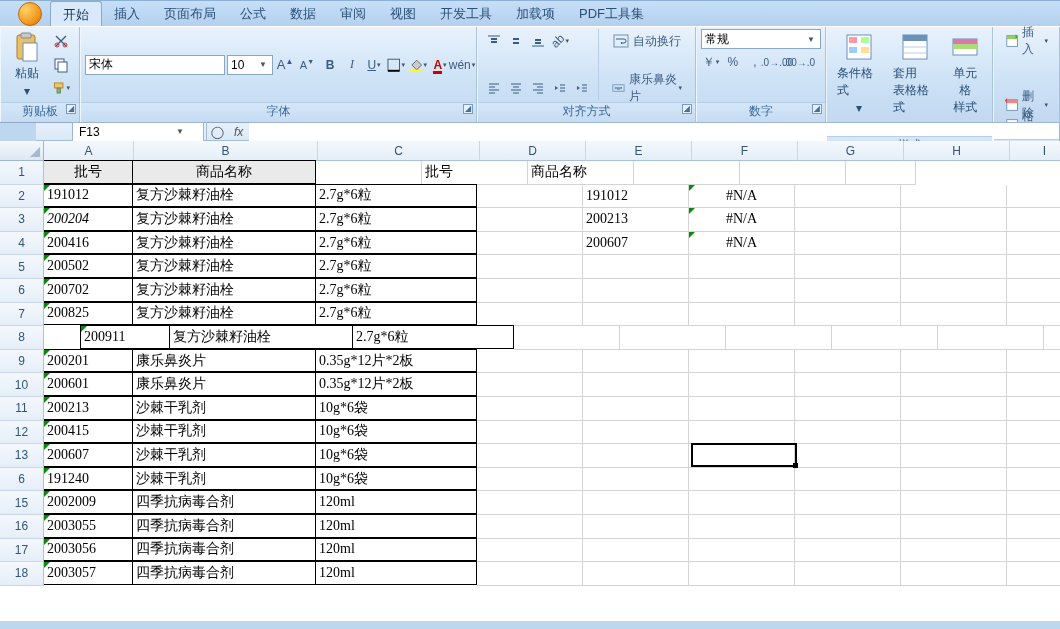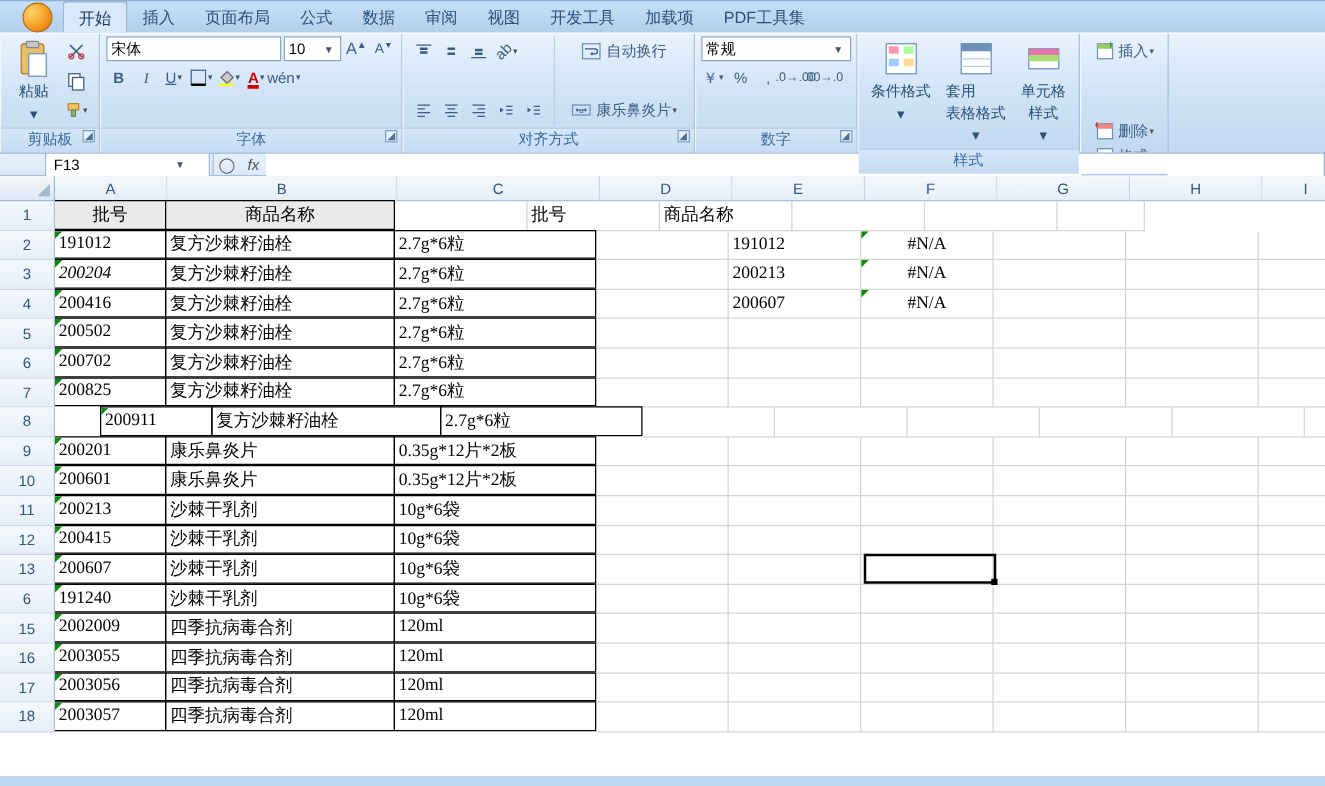--- a/index.html
+++ b/index.html
@@ -27,21 +27,21 @@
   .mini .dd{font-size:7px;margin-left:1px;color:#456;}
 
   .combo{height:20px;border:1px solid #8aa6c6;background:#fff;display:flex;align-items:center;padding:0 3px;}
   .combo input{border:none;outline:none;background:transparent;font-size:12px;}
   .combo .dd{width:12px;text-align:center;color:#456;font-size:8px;}
 
   
   svg{display:block;}
 
   
-  .fbar{display:flex;height:18px;background:linear-gradient(#e7f0fb,#dbe9f7);border-bottom:1px solid #a3bcd9;align-items:center;}
+  .fbar{display:flex;height:18px;background:linear-gradient(#e7f0fb,#dbe9f7);border-bottom:1px solid #a3bcd9;align-items:center;margin-left:36px;}
   .namebox{width:132px;height:20px;border:1px solid #9cb6d4;background:#fff;margin:0 2px 0 36px;display:flex;align-items:center;}
   .namebox input{border:none;width:100px;padding-left:6px;font-size:12px;outline:none;}
   .namebox .dd{width:14px;color:#456;font-size:8px;text-align:center;}
   .fxsep{width:22px;height:20px;border-left:1px solid #a3bcd9;display:flex;align-items:center;justify-content:center;color:#556;}
   .fx{font-style:italic;font-size:12px;color:#555;margin:0 6px;}
   .fxinput{flex:1;height:20px;border:1px solid #9cb6d4;background:#fff;border-left:none;}
 
   
   .sheet{position:relative;background:#fff;height:480px;overflow:hidden;display:flex;}
   .rowhdrs{display:flex;flex-direction:column;width:44px;flex:none;}
@@ -118,21 +118,21 @@
               <rect x="6" y="8" width="4" height="6" fill="#9a6" stroke="#586"></rect>
             </svg>
             <span class="dd">▾</span>
           </div>
       </div>
     </div>
     <div class="group-label"><span>剪贴板</span><span class="dlaunch">◢</span></div>
   </div>
 
   <div class="group">
-    <div class="group-body" style="flex-direction:column;gap:3px;">
+    <div class="group-body" style="flex-direction:row;gap:3px;">
       <div class="row">
         <div class="combo" style="width:140px;">
           <input value="宋体" style="">
           <span class="dd">▼</span>
         </div>
         <div class="combo" style="width:46px;">
           <input style="width: 26px;" value="10">
           <span class="dd">▼</span>
         </div>
         <div class="mini">

